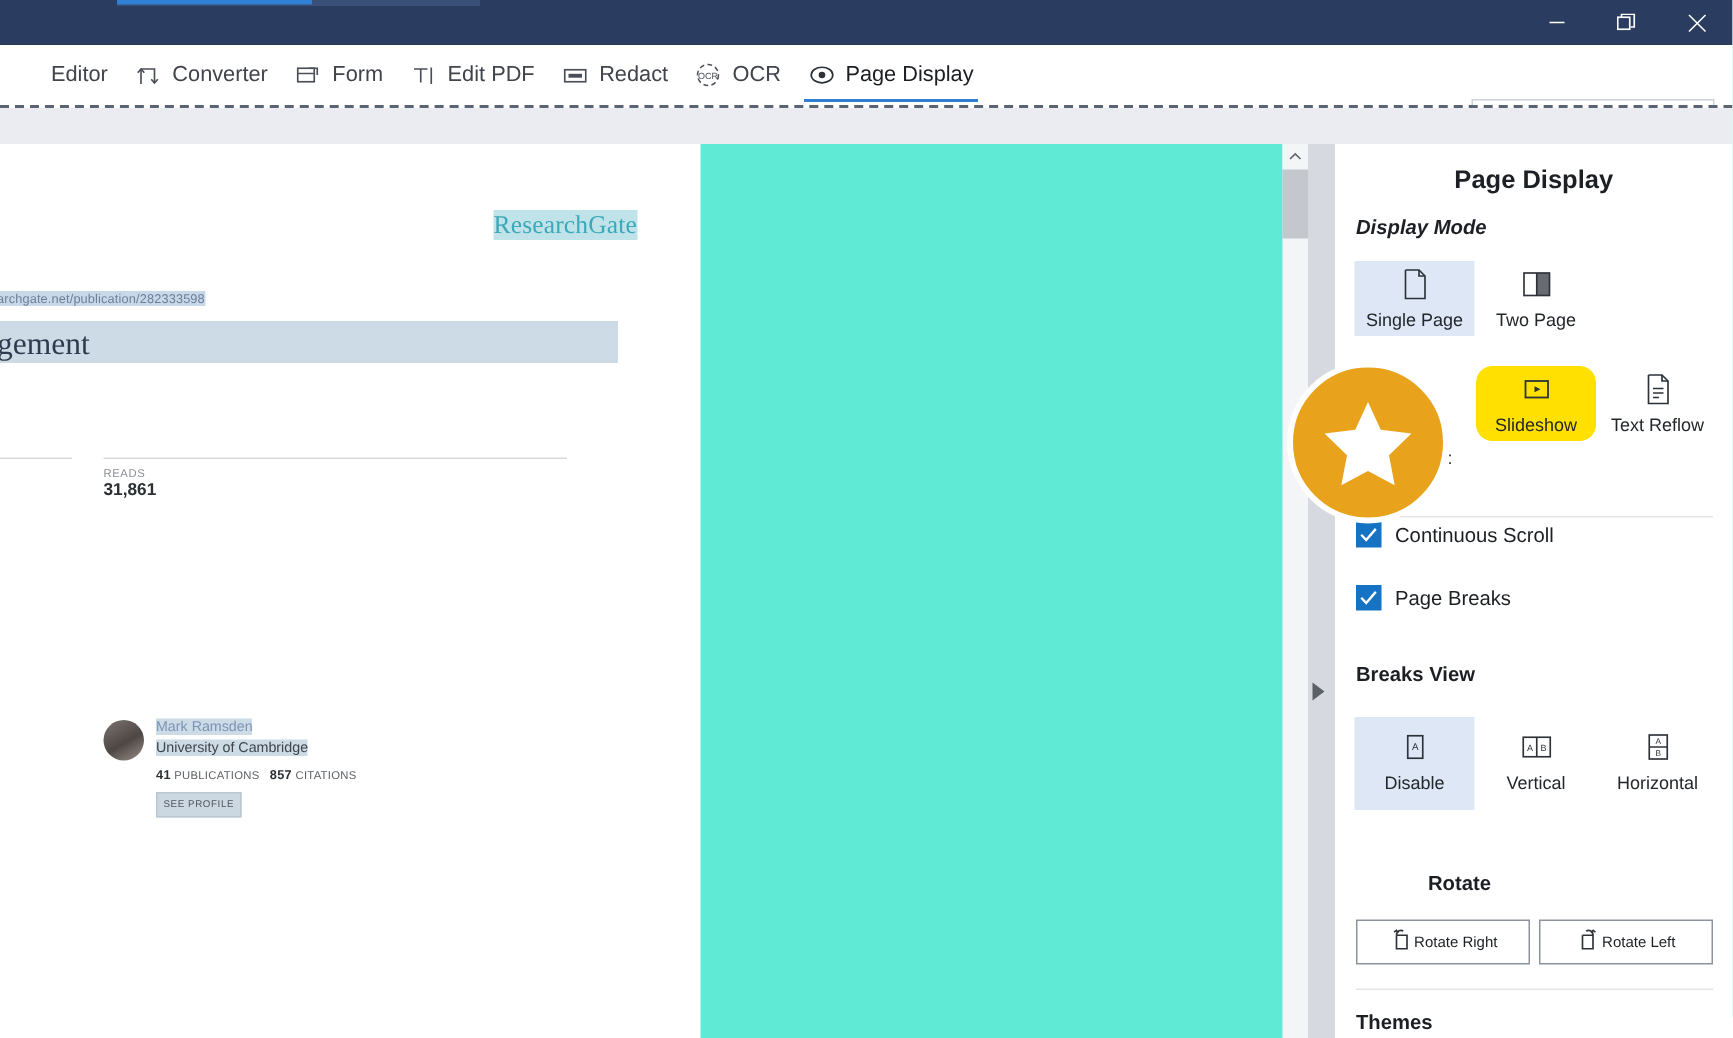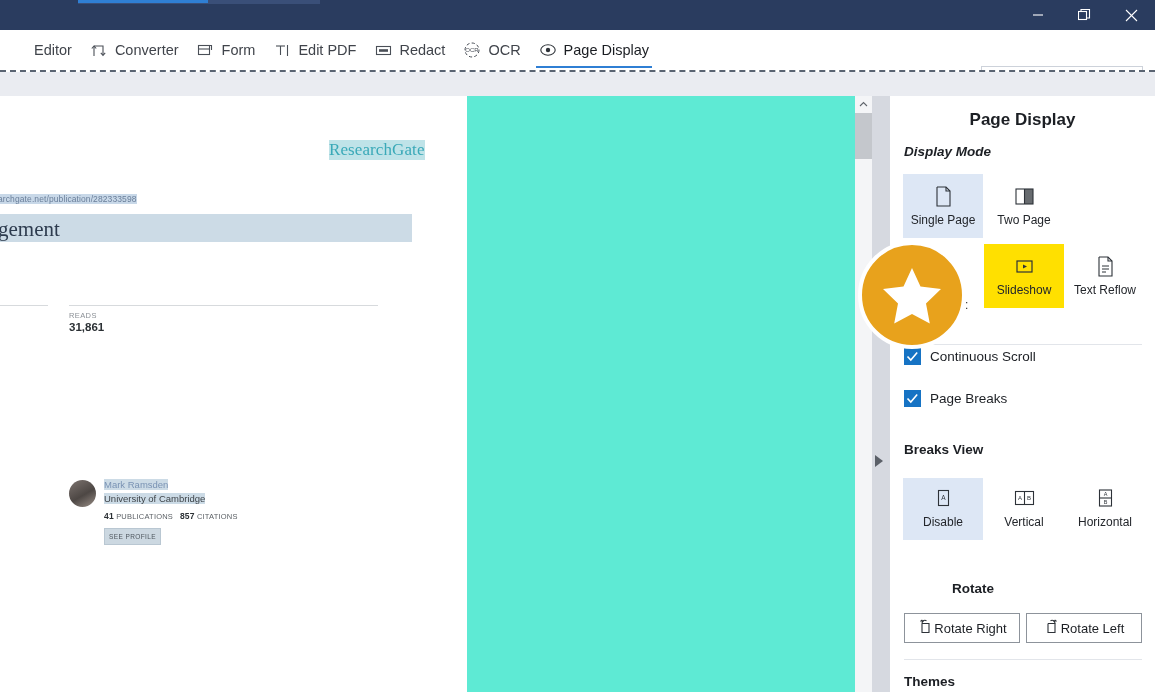--- a/index.html
+++ b/index.html
@@ -199,30 +199,30 @@
     position: absolute; left: 14px;
     font-size: 13.5px; font-weight: bold; color: #1c1f24;
   }
   .mode-grid {
     position: absolute; left: 13px; top: 78px;
     width: 242px;
     display: grid; grid-template-columns: repeat(3, 80px);
     gap: 0 1px;
   }
   .mode-cell {
-    height: 64px;
+    height: 50px;
     display: flex; flex-direction: column;
     align-items: center; justify-content: center; gap: 5px;
     font-size: 12px; color: #23262b; cursor: default;
   }
   .mode-cell .m-ico {
     height: 22px; display: flex; align-items: center; justify-content: center;
   }
   .mode-cell.sel { background: #dde7f5; }
-  .mode-cell.highlight { background: #ffe000; }
+  .mode-cell.highlight { background: #ffe000; border-radius: 11px; }
 
   .mode-grid2 {
     position: absolute; left: 13px; top: 148px;
     width: 242px;
     display: grid; grid-template-columns: repeat(3, 80px);
     gap: 0 1px;
   }
 
   .hr {
     position: absolute; left: 14px; width: 238px;
@@ -259,21 +259,21 @@
   }
 
   .rot-row {
     position: absolute; left: 14px; top: 517px;
     display: flex; gap: 6px;
   }
   .rot-btn {
     width: 116px; height: 30px;
     border: 1px solid #8d939b; background: #fff;
     display: flex; align-items: center; justify-content: center; gap: 0;
-    font-size: 13px; color: #1c1f24; cursor: default;
+    font-size: 10px; color: #1c1f24; cursor: default;
   }
 
   
   .star-badge {
     position: absolute; left: 858px; top: 241px;
     width: 108px; height: 108px; border-radius: 50%;
     background: #e8a21c;
     border: 4px solid #ffffff;
     display: flex; align-items: center; justify-content: center;
     z-index: 40;

